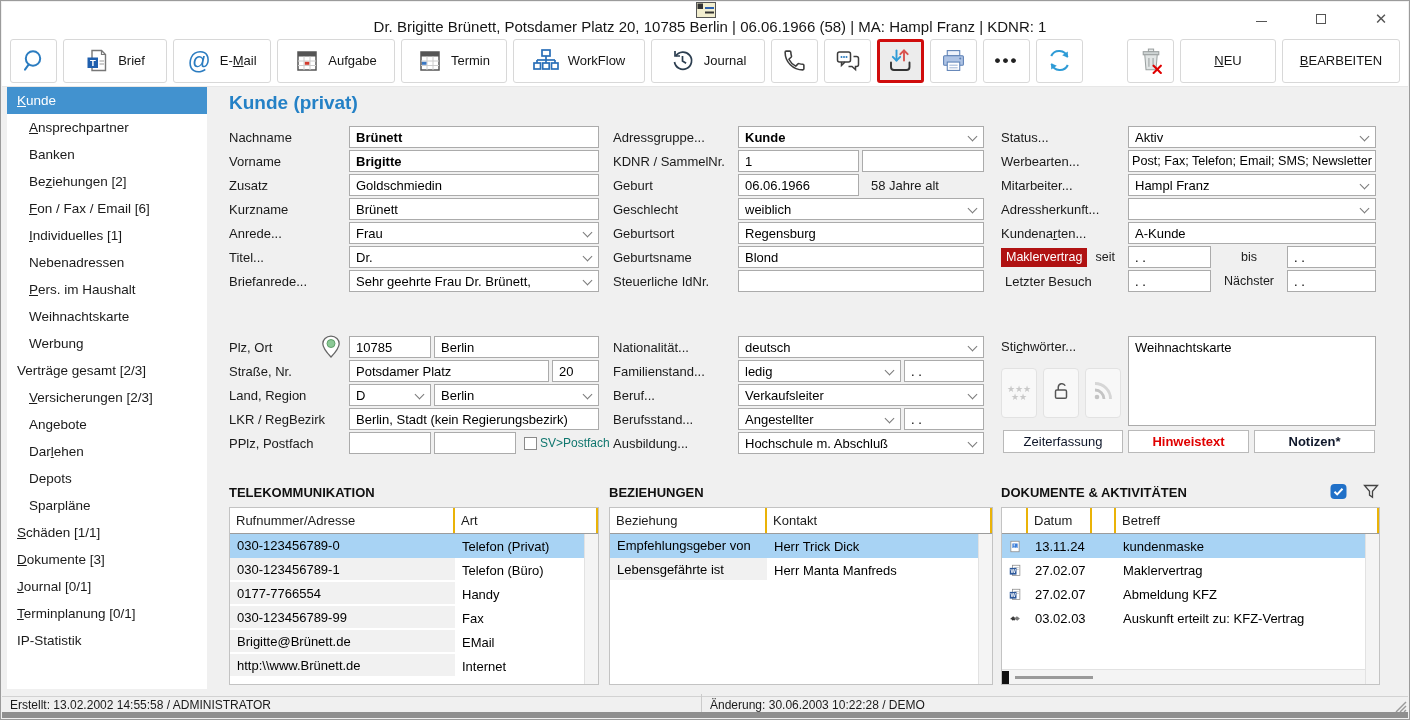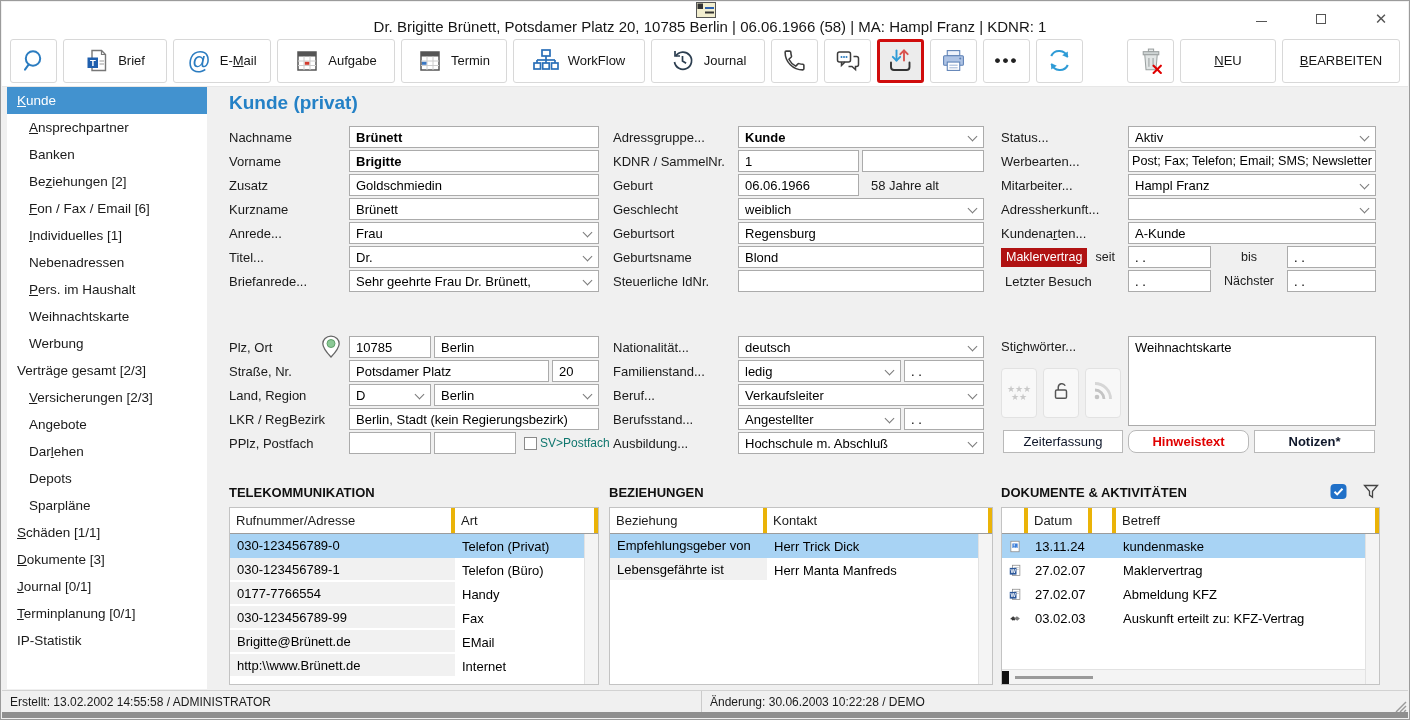--- a/index.html
+++ b/index.html
@@ -49,46 +49,46 @@
   .note { font-size:13px; color:#1a1a1a; padding-left:12px; }
   .mini-label { font-size:12.5px; color:#1a1a1a; }
   .badge-red { background:#b01212; color:#fff; font-size:12.5px; padding:2px 5px 3px; }
   .gap3 { width:3px; flex:none; }
   .cb { width:13px; height:13px; border:1px solid #8a8a8a; background:#fff; flex:none; }
   .cb-label { font-size:12px; color:#0f766e; margin-left:3px; white-space:nowrap; }
 
   .icon-btn { width:36px; height:50px; border:1px solid #e2e2e2; border-radius:4px; background:#f8f8f8; display:flex; align-items:center; justify-content:center; }
   .stars { font-size:9px; color:#c9c9c9; text-align:center; line-height:8px; letter-spacing:0; }
   .act-btn { height:23px; border:1px solid #b9b9b9; background:#fff; font-size:13px; display:flex; align-items:center; justify-content:center; color:#0f172a; }
-  .act-btn.red { color:#e00000; font-weight:bold;border-radius:8px; }
+  .act-btn.red { color:#e00000; font-weight:bold; }
   .act-btn.boldtxt { font-weight:bold; }
 
   textarea.keywords { position:absolute; resize:none; border:1px solid #ababab; background:#fff; font-family:"Liberation Sans",sans-serif; font-size:13px; padding:3px 6px; color:#000; outline:none; }
 
   
   .sec-title { position:absolute; font-size:13px; font-weight:bold; color:#111; }
   .gridbox { position:absolute; background:#fff; border:1px solid #c3c3c3; display:flex; flex-direction:column; overflow:hidden; }
   .ghead { display:flex; height:26px; border-bottom:1px solid #9c9c9c; flex:none; }
-  .ghead .hcell { font-size:13px; color:#1a1a1a; display:flex; align-items:center; padding:0 6px; border-right:4px solid #eab308; }
+  .ghead .hcell { font-size:13px; color:#1a1a1a; display:flex; align-items:center; padding:0 6px; border-right:2px solid #eab308; }
   .grow-area { flex:1; position:relative; }
   .grow2 { display:flex; height:24px; font-size:13px; color:#000; }
   .gcell { display:flex; align-items:center; padding:0 7px; overflow:hidden; white-space:nowrap; }
   .grow2 .shade { background:#f1f1f1; border-bottom:2px solid #fff; }
   .grow2.sel { background:#a8d3f4; }
   .grow2.sel .shade { background:#a8d3f4; border-bottom:2px solid #a8d3f4; }
   .vtrack { position:absolute; top:0; right:0; bottom:0; width:14px; background:#f4f4f4; border-left:1px solid #e2e2e2; }
   .hscroll { position:absolute; left:0; right:14px; bottom:0; height:15px; background:#f4f4f4; border-top:1px solid #e2e2e2; display:flex; align-items:center; }
   .hs-block { width:7px; height:13px; background:#111; flex:none; }
   .hs-thumb { width:78px; height:3px; background:#9a9a9a; margin-left:6px; }
   .doc-ico { width:22px; display:flex; align-items:center; justify-content:center; flex:none; }
 
   #dk-controls { position:absolute; display:flex; gap:14px; align-items:center; }
 
   
-  #statusbar { position:absolute; left:1px; right:1px; bottom:7px; height:22px; background:#f0f0f0; border-top:1px solid #d2d2d2; display:flex; align-items:center; font-size:12px; color:#1a1a1a; }
+  #statusbar { position:absolute; left:1px; right:1px; bottom:7px; height:16px; background:#f0f0f0; border-top:1px solid #d2d2d2; display:flex; align-items:center; font-size:12px; color:#1a1a1a; }
   #statusbar .seg-l { padding-left:8px; width:699px; }
   #statusbar .divider { width:1px; height:22px; background:#cbcbcb; }
   #statusbar .seg-r { padding-left:8px; flex:1; }
   #resize-grip { position:absolute; right:2px; bottom:2px; }
   #bottom-strip { position:absolute; left:1px; right:1px; bottom:1px; height:6px; background:#8f8f8f; }
 
   u { text-decoration:underline; }
 </style>
 </head>
 <body>

